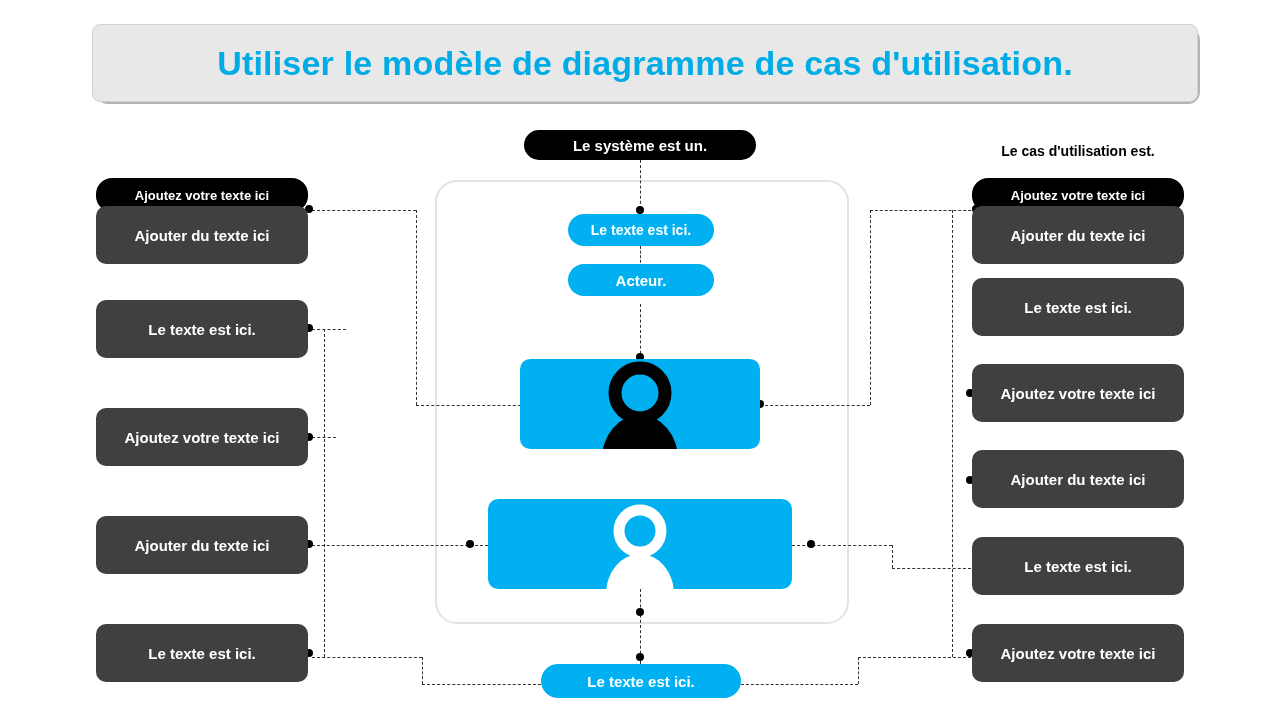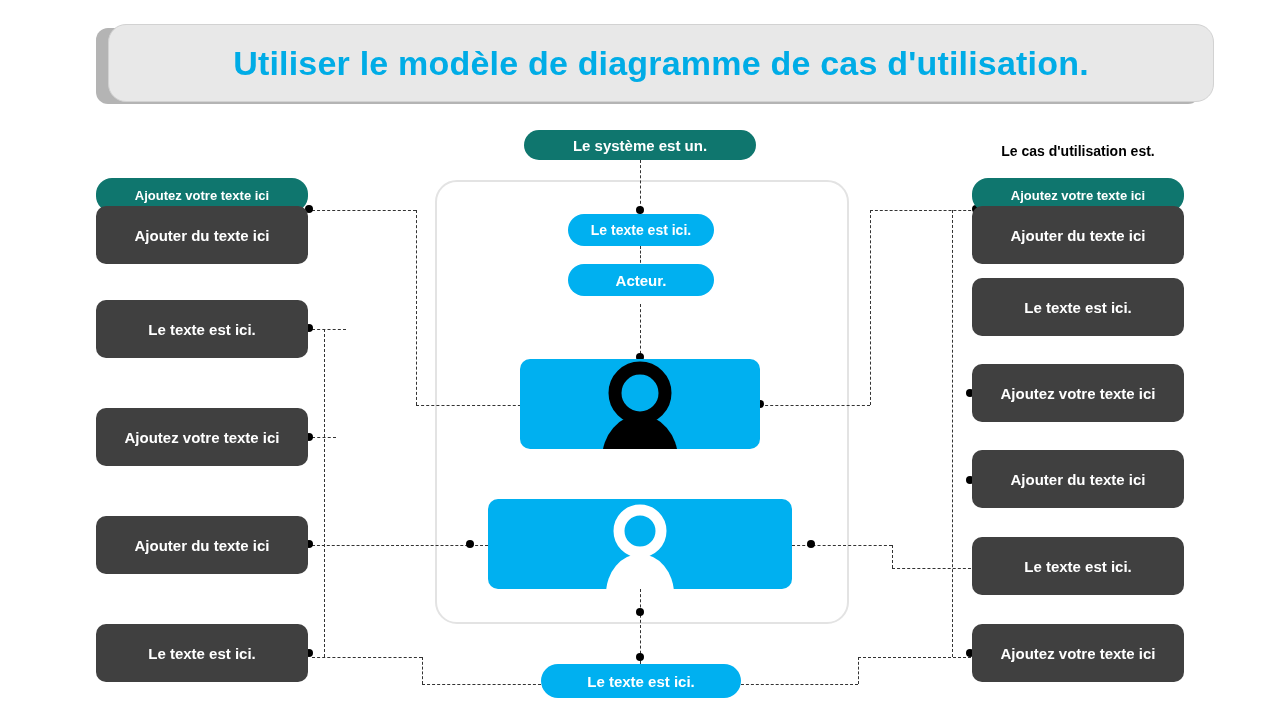--- a/index.html
+++ b/index.html
@@ -29,25 +29,24 @@
     border-radius: 12px;
   }
   .title-banner {
     position: absolute;
     left: 92px;
     top: 24px;
     width: 1104px;
     height: 76px;
     background: #e8e8e8;
     border: 1px solid #d2d2d2;
-    border-radius: 18px;
+    border-radius: 8px;
     display: flex;
     align-items: center;
     justify-content: center;
-    margin-left: 16px;
   }
   .title-text {
     color: #00ace6;
     font-size: 34px;
     font-weight: bold;
     letter-spacing: 0.2px;
     text-align: center;
   }
 
   
@@ -90,21 +89,21 @@
     align-items: center;
     justify-content: center;
     color: #ffffff;
     font-size: 15px;
     font-weight: bold;
     text-align: center;
     box-sizing: border-box;
     white-space: nowrap;
   }
   .pill.black {
-    background: #0f766e;
+    background: #000000;
     border-radius: 16px;
   }
   .pill.blue {
     background: #404040;
     border-radius: 10px;
   }
   .pill.blue-round {
     background: #00b0f0;
     border-radius: 18px;
   }

